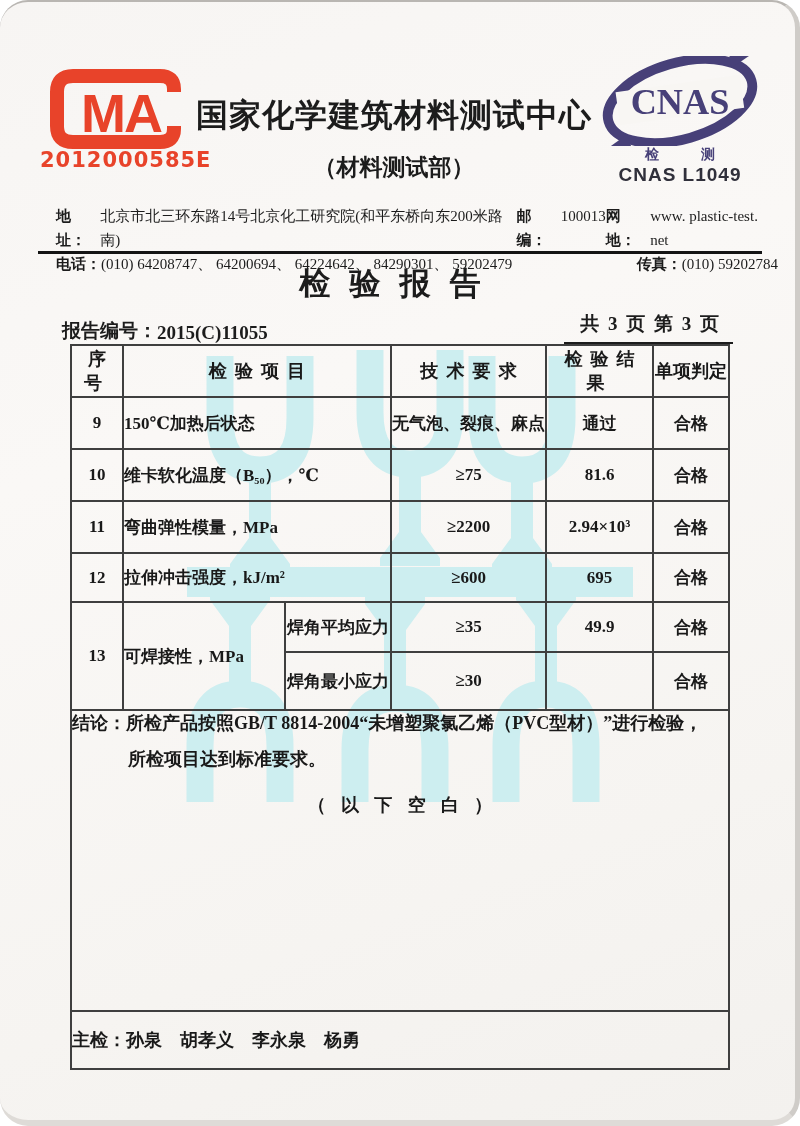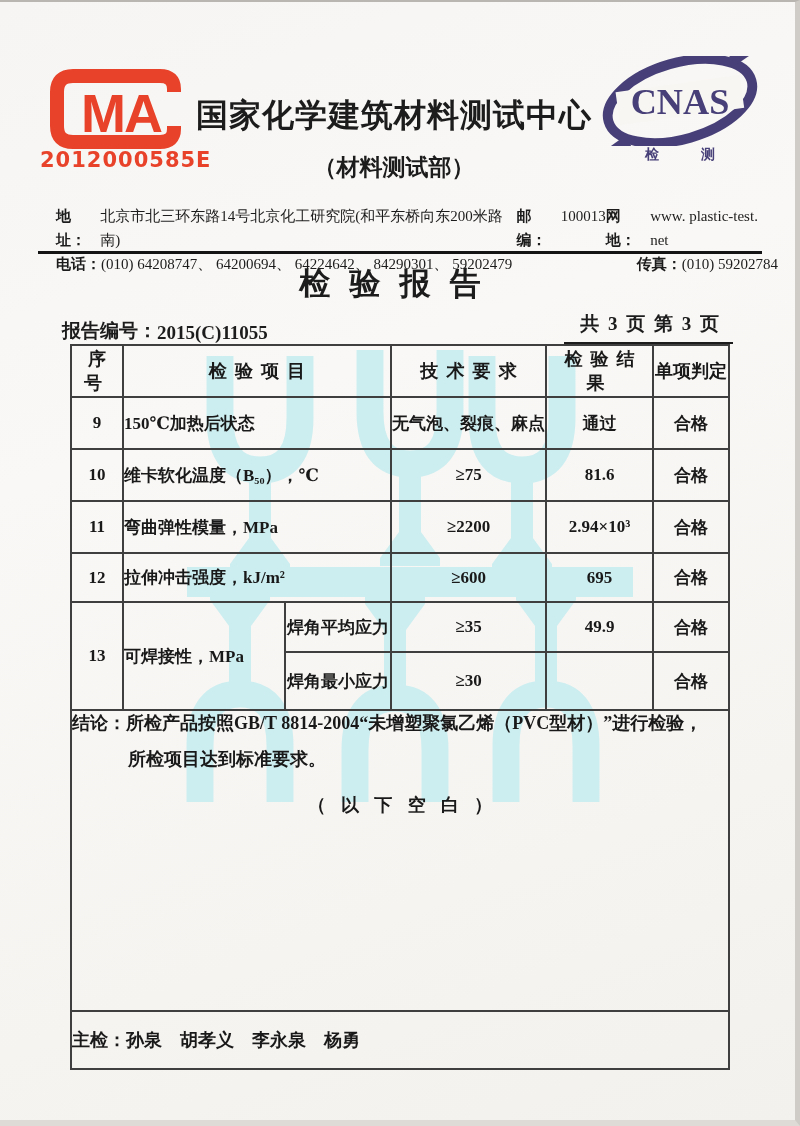--- a/index.html
+++ b/index.html
@@ -8,20 +8,21 @@
     width:800px;height:1126px;
     box-sizing:border-box;
     margin:0 auto;
     background:linear-gradient(160deg,#f7f5f3 0%,#faf8f6 35%,#f6f4f1 75%,#f3f1ee 100%);
     border-top:2px solid #b9b6b2;
     border-right:5px solid #cfccc8;
     border-bottom:6px solid #dedbd7;
     overflow:hidden;
     font-family:"Liberation Serif","DejaVu Serif",serif;
     color:#1c1c1c;
+    border-radius:28px;
   }
   .abs{position:absolute;}
 
   
   .cma-logo{left:46px;top:66px;width:150px;height:82px;}
   .cma-cert{left:40px;top:146px;width:162px;text-align:center;
     font-family:"DejaVu Sans","Liberation Sans",sans-serif;
     font-weight:bold;font-size:21px;letter-spacing:1px;color:#e8432a;}
   .org-title{left:192px;top:92px;width:404px;text-align:center;
     font-size:32px;font-weight:bold;letter-spacing:1px;}
@@ -89,20 +90,21 @@
     <svg width="168" height="90" viewBox="0 0 168 92">
       <g transform="rotate(-16 84 46)">
         <ellipse cx="84" cy="46" rx="76" ry="39" fill="none" stroke="#474078" stroke-width="10"></ellipse>
         <polygon points="146,8 168,20 144,28" fill="#474078"></polygon>
         <polygon points="22,64 0,72 24,84" fill="#474078"></polygon>
       </g>
       <rect x="20" y="28" width="128" height="34" fill="#f8f6f3" transform="rotate(-8 84 46)"></rect>
       <text x="84" y="59" text-anchor="middle" font-size="37" font-weight="bold" font-family="&quot;Liberation Serif&quot;,&quot;DejaVu Serif&quot;,serif" fill="#474078">CNAS</text>
     </svg>
     <div class="cnas-sub">检　测</div>
+    <div class="cnas-cert">CNAS L1049</div>
   </div>
 
   <div class="abs contact">
     <div class="row">
       <span class="lbl">地址：</span>
         <span>北京市北三环东路14号北京化工研究院(和平东桥向东200米路南)</span>
       <span class="lbl ml">邮编：</span>
         <span>100013</span>
       <span class="lbl right">网地：</span>
         <span>www. plastic-test. net</span>

